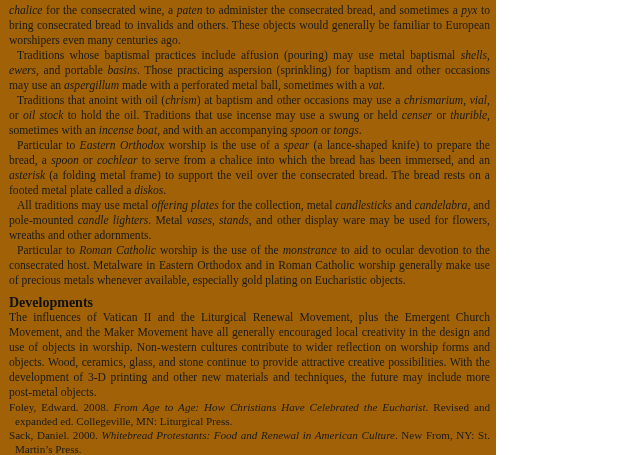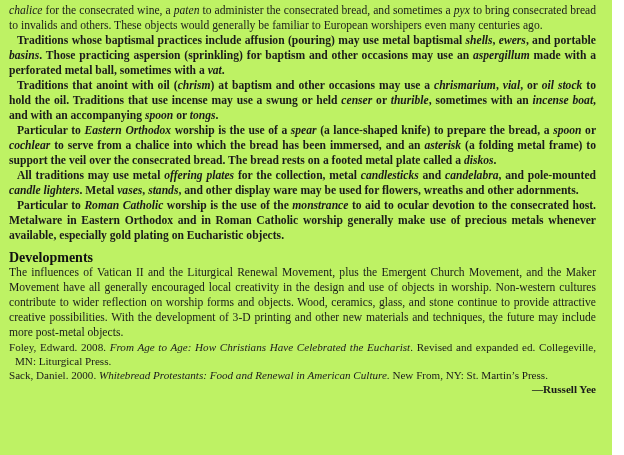--- a/index.html
+++ b/index.html
@@ -2,38 +2,37 @@
 <html><head>
 <meta charset="utf-8">
 <style>
   html, body {
     margin: 0;
     padding: 0;
     background: #ffffff;
   }
   .page {
     position: relative;
-    width: 612px;
+    width: 496px;
     height: 455px;
     box-sizing: border-box;
-    background: #bef264;
+    background: #a16207;
     color: #1a1a1a;
     font-family: "Liberation Serif", "DejaVu Serif", serif;
-    padding: 3px 16px 0 9px;
+    padding: 3px 6px 0 9px;
     overflow: hidden;
   }
   p.body {
     margin: 0;
     font-size: 11.6px;
     line-height: 15px;
     text-align: justify;
   }
   p.body.ind {
     text-indent: 8px;
-    font-weight: bold;
   }
   h2.heading {
     margin: 7px 0 0 0;
     font-size: 14px;
     line-height: 15px;
     font-weight: bold;
     color: #111111;
   }
   p.ref {
     margin: 0;

